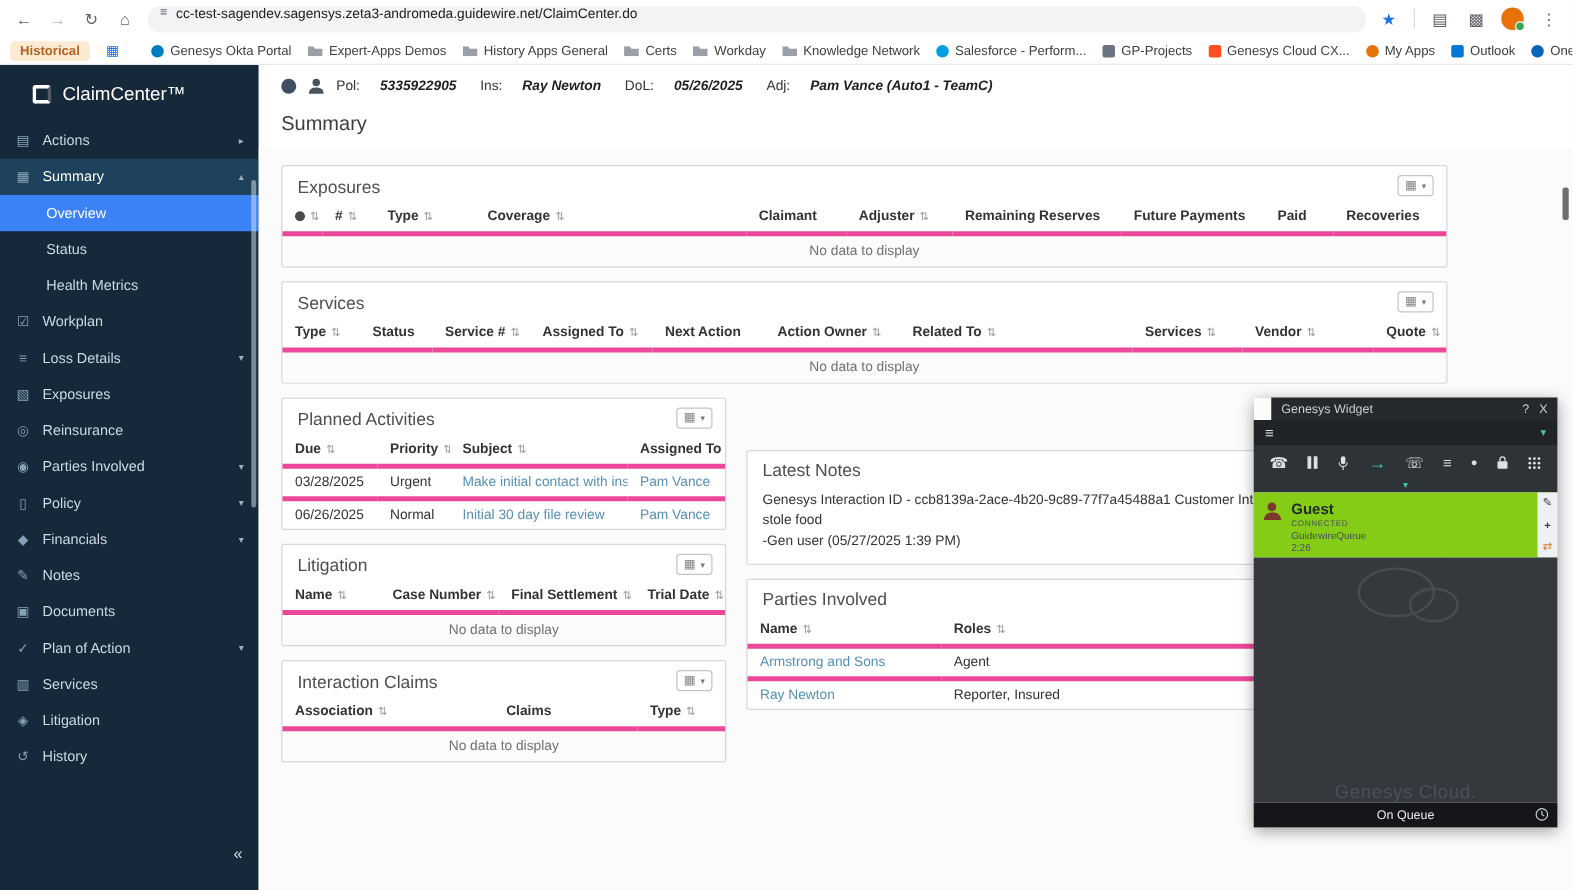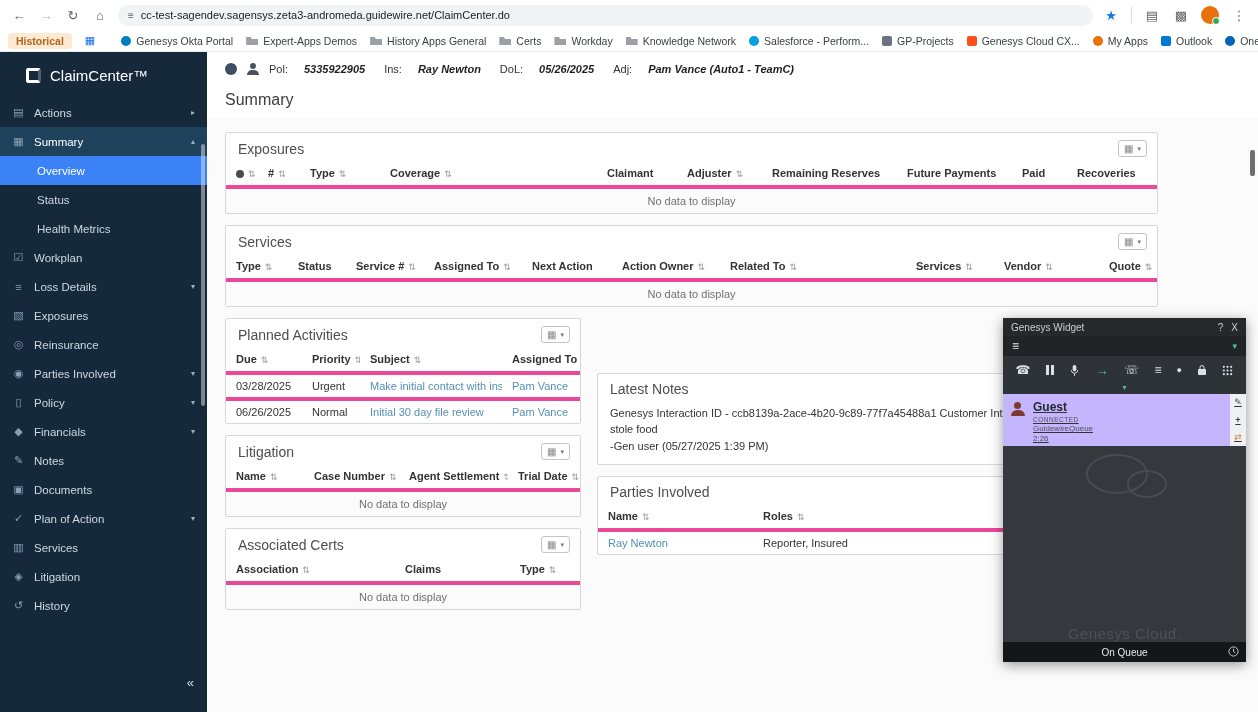--- a/index.html
+++ b/index.html
@@ -10,21 +10,21 @@
 
   
   .nav {
     position: absolute; top: 0; left: 0; width: 100%; height: 30px;
     background: #fff; display: flex; align-items: center; padding: 0 10px; gap: 9px;
   }
   .nav-ic { color: #5f6368; font-size: 13px; width: 18px; text-align: center; cursor: pointer; }
   .nav-ic.dim { color: #b6b9bd; }
   .omnibox {
     flex: 1; height: 21px; background: #f1f3f4; border-radius: 11px;
-    display: flex; align-items: center; padding: 0 10px; gap: 7px;
+    display: flex; padding: 0 10px; gap: 7px;
     font-size: 11px; color: #202124; overflow: hidden;
   }
   .omnibox .site-ic { color: #5f6368; font-size: 10px; }
   .nav-right { display: flex; align-items: center; gap: 11px; }
   .star { color: #1a73e8; font-size: 13px; }
   .avatar { width: 18px; height: 18px; border-radius: 50%; background: #e8710a; position: relative; }
   .avatar::after { content: ""; position: absolute; right: -1px; bottom: -1px; width: 6px; height: 6px; border-radius: 50%; background: #34a853; border: 1px solid #fff; }
   .vsep { width: 1px; height: 16px; background: #dadce0; }
 
   .bookmarks {
@@ -87,31 +87,31 @@
   .columns { display: flex; gap: 16px; align-items: center; }
   .col-l { width: 356px; flex: none; }
   .col-r { flex: 1; min-width: 0; }
   .note { padding: 2px 12px 10px; font-size: 11px; color: #333; line-height: 1.5; }
 
   
   .main-scroll { position: absolute; right: 3px; top: 150px; width: 5px; height: 26px; background: #6f6f6f; border-radius: 2px; z-index: 80; }
 
   
   .widget { position: absolute; left: 1003px; top: 318px; width: 243px; height: 344px; z-index: 60; display: flex; flex-direction: column; box-shadow: 0 3px 12px rgba(0,0,0,.4); }
-  .w-title { height: 18px; background: #26292c; color: #c9cdd1; font-size: 10px; display: flex; align-items: center; padding: 0 8px; gap: 8px; flex: none; }
+  .w-title { height: 18px; background: #26292c; color: #c9cdd1; font-size: 10px; display: flex; align-items: center; padding: 0 8px; gap: 8px; flex: none; margin-left: 14px; }
   .w-title .t { flex: 1; }
   .w-menu { height: 20px; background: #212426; display: flex; align-items: center; padding: 0 9px; flex: none; }
   .w-menu .burger { color: #e3e6e8; font-size: 12px; cursor: pointer; }
   .w-menu .dd { margin-left: auto; color: #45c0ae; font-size: 9px; cursor: pointer; }
   .w-cicons { height: 28px; background: #2e3337; display: flex; align-items: center; justify-content: space-around; padding: 0 5px; flex: none; }
   .ci { color: #dde1e4; font-size: 12px; line-height: 1; cursor: pointer; display: flex; align-items: center; }
   .ci.teal::before { color: #45c0ae; font-weight: bold; }
   .hold-bars { width: 8px; height: 10px; border-left: 3px solid #dde1e4; border-right: 3px solid #dde1e4; }
   .w-chev { height: 10px; background: #2e3337; text-align: center; color: #45c0ae; font-size: 8px; line-height: 8px; flex: none; cursor: pointer; }
-  .w-party { height: 52px; background: #c4b5fd; display: flex; flex: none; text-decoration: underline; }
+  .w-party { height: 52px; background: #84cc16; display: flex; flex: none; }
   .party-main { flex: 1; padding: 6px 8px; display: flex; gap: 8px; min-width: 0; }
   .party-ava { width: 14px; height: 14px; position: relative; flex: none; margin-top: 2px; }
   .party-ava::before { content: ""; position: absolute; top: 0; left: 3px; width: 7px; height: 7px; border-radius: 50%; background: #7c3a2d; }
   .party-ava::after { content: ""; position: absolute; bottom: 0; left: 0; width: 14px; height: 6px; border-radius: 7px 7px 0 0; background: #7c3a2d; }
   .party-info { font-size: 8px; color: #4a5258; line-height: 1.3; min-width: 0; }
   .party-name { font-size: 12px; color: #23292e; font-weight: bold; }
   .party-status { font-size: 6.5px; letter-spacing: .5px; }
   .party-side { width: 16px; background: #eef1f3; display: flex; flex-direction: column; align-items: center; justify-content: space-between; padding: 4px 0; flex: none; }
   .ps-ic { font-size: 9px; color: #3c4247; line-height: 1; cursor: pointer; }
   .w-body { flex: 1; background: #35393d; display: flex; flex-direction: column; align-items: center; justify-content: space-between; gap: 8px; }
@@ -480,35 +480,35 @@
             <colgroup>
                 <col style="width:78px">
                 <col style="width:95px">
                 <col>
                 <col style="width:72px">
               </colgroup>
             <thead>
                 <tr>
               <th class="sortable" data-name="litigation-col-name">Name</th>
               <th class="sortable" data-name="litigation-col-case-number">Case Number</th>
-              <th class="sortable" data-name="litigation-col-final-settlement">Agent Settlement</th>
+              <th class="sortable" data-name="litigation-col-final-settlement">Final Settlement</th>
               <th class="sortable" data-name="litigation-col-trial-date">Trial Date</th>
             </tr>
               </thead>
             <tbody>
                 <tr>
                   <td class="empty" colspan="4" data-name="litigation-empty-message">No data to display</td>
                 </tr>
               </tbody>
           </table>
         </div>
 
         <div class="card" data-name="associated-claims-card">
           <div class="card-h">
-            <span data-name="associated-claims-card-title">Associated Certs</span>
+            <span data-name="associated-claims-card-title">Interaction Claims</span>
             <button class="tbtn" data-name="table-settings-button">
               <span class="g" data-name="table-grid-icon"></span>
               <span class="caret" data-name="caret-down-icon"></span>
             </button>
           </div>
           <table data-name="associated-claims-table">
             <colgroup>
                 <col style="width:110px">
                 <col>
                 <col style="width:70px">
@@ -552,20 +552,24 @@
                 <col>
               </colgroup>
             <thead>
                 <tr>
               <th class="sortable" data-name="parties-col-name">Name</th>
               <th class="sortable" data-name="parties-col-roles">Roles</th>
             </tr>
               </thead>
             <tbody>
               <tr data-name="table-row">
+                <td><span class="lnk" data-name="party-name-link">Armstrong and Sons</span></td>
+                <td data-name="party-roles">Agent</td>
+              </tr>
+              <tr data-name="table-row">
                 <td><span class="lnk" data-name="party-name-link">Ray Newton</span></td>
                 <td data-name="party-roles">Reporter, Insured</td>
               </tr>
             </tbody>
           </table>
         </div>
 
       </div>
     </div>
   </div>

